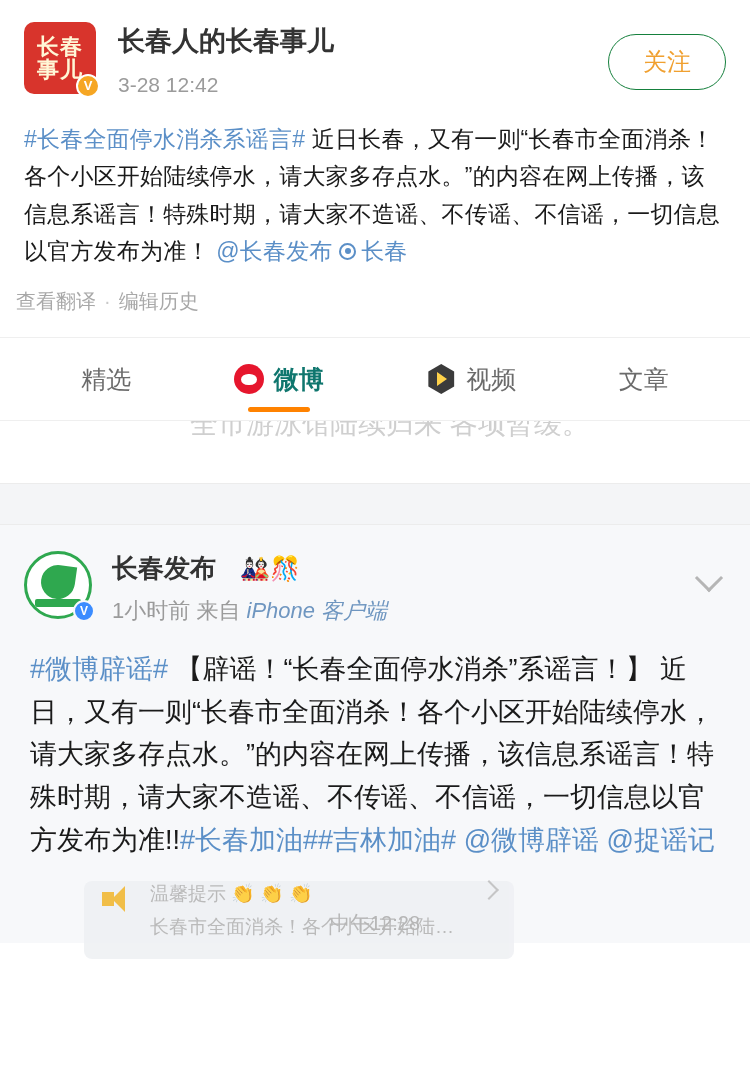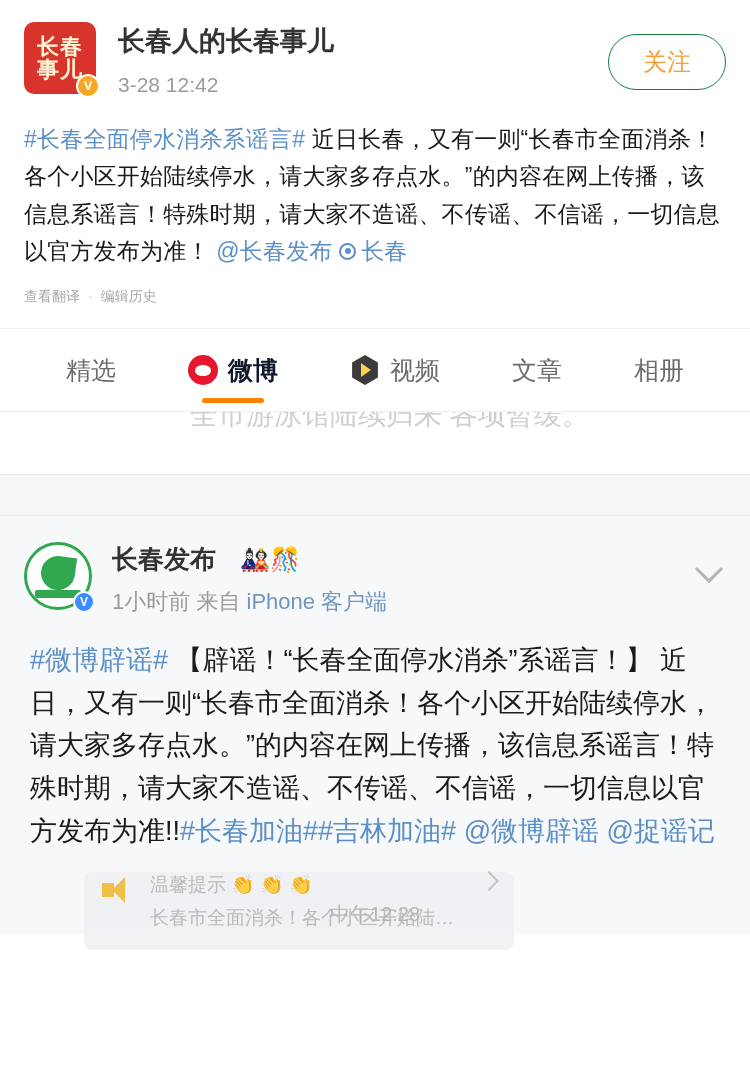--- a/index.html
+++ b/index.html
@@ -122,22 +122,22 @@
     position: absolute;
     left: 3.5px;
     top: 3.5px;
     width: 6px;
     height: 6px;
     border-radius: 50%;
     background: #5b8fc7;
   }
 
   .sub-links {
-    padding: 18px 24px 0 24px;
-    font-size: 14px;
+    padding: 18px 24px 0 16px;
+    font-size: 20px;
     color: #a8a8a8;
   }
   .sub-links .dot { margin: 0 8px; color: #c8c8c8; }
 
   
   .tabs-wrap {
     margin-top: 22px;
     border-top: 1px solid #efefef;
     border-bottom: 1px solid #efefef;
     background: #ffffff;
@@ -151,21 +151,21 @@
     display: flex;
     align-items: center;
     justify-content: center;
     gap: 10px;
     font-size: 25px;
     color: #6b6b6b;
     height: 100%;
     position: relative;
     cursor: pointer;
   }
-  .tab.active { color: #0f172a; font-weight: bold; }
+  .tab.active { color: #0f766e; font-weight: bold; }
   .tab.active::after {
     content: "";
     position: absolute;
     bottom: 8px;
     left: 50%;
     transform: translateX(-50%);
     width: 62px;
     height: 5px;
     border-radius: 3px;
     background: #ff8200;
@@ -289,21 +289,21 @@
     color: #333333;
     font-weight: bold;
     text-align: center;
   }
   .emoji { font-size: 24px; }
   .r-sub {
     margin-top: 10px;
     font-size: 22px;
     color: #9b9b9b;
   }
-  .r-sub .src { color: #6f96c0; }
+  .r-sub .src { color: #6f96c0; font-style: italic; }
   .chev {
     flex: 0 0 auto;
     width: 34px; height: 34px;
     position: relative;
     margin-top: 8px;
     cursor: pointer;
   }
   .chev::after {
     content: "";
     position: absolute;
@@ -427,23 +427,20 @@
     <div class="tab active">
       <span class="icon-weibo"></span>
       <span>微博</span>
     </div>
     <div class="tab">
       <span class="icon-video"></span>
       <span>视频</span>
     </div>
     <div class="tab">
       <span>文章</span>
-    </div>
-    <div class="tab">
-      <span>相册</span>
     </div>
   </div>
 
   <div class="ghost-strip">
     <div class="ghost-text">全市游泳馆陆续归来   各项暂缓。</div>
   </div>
 
   <div class="gap"></div>
 
   <div class="repost">

